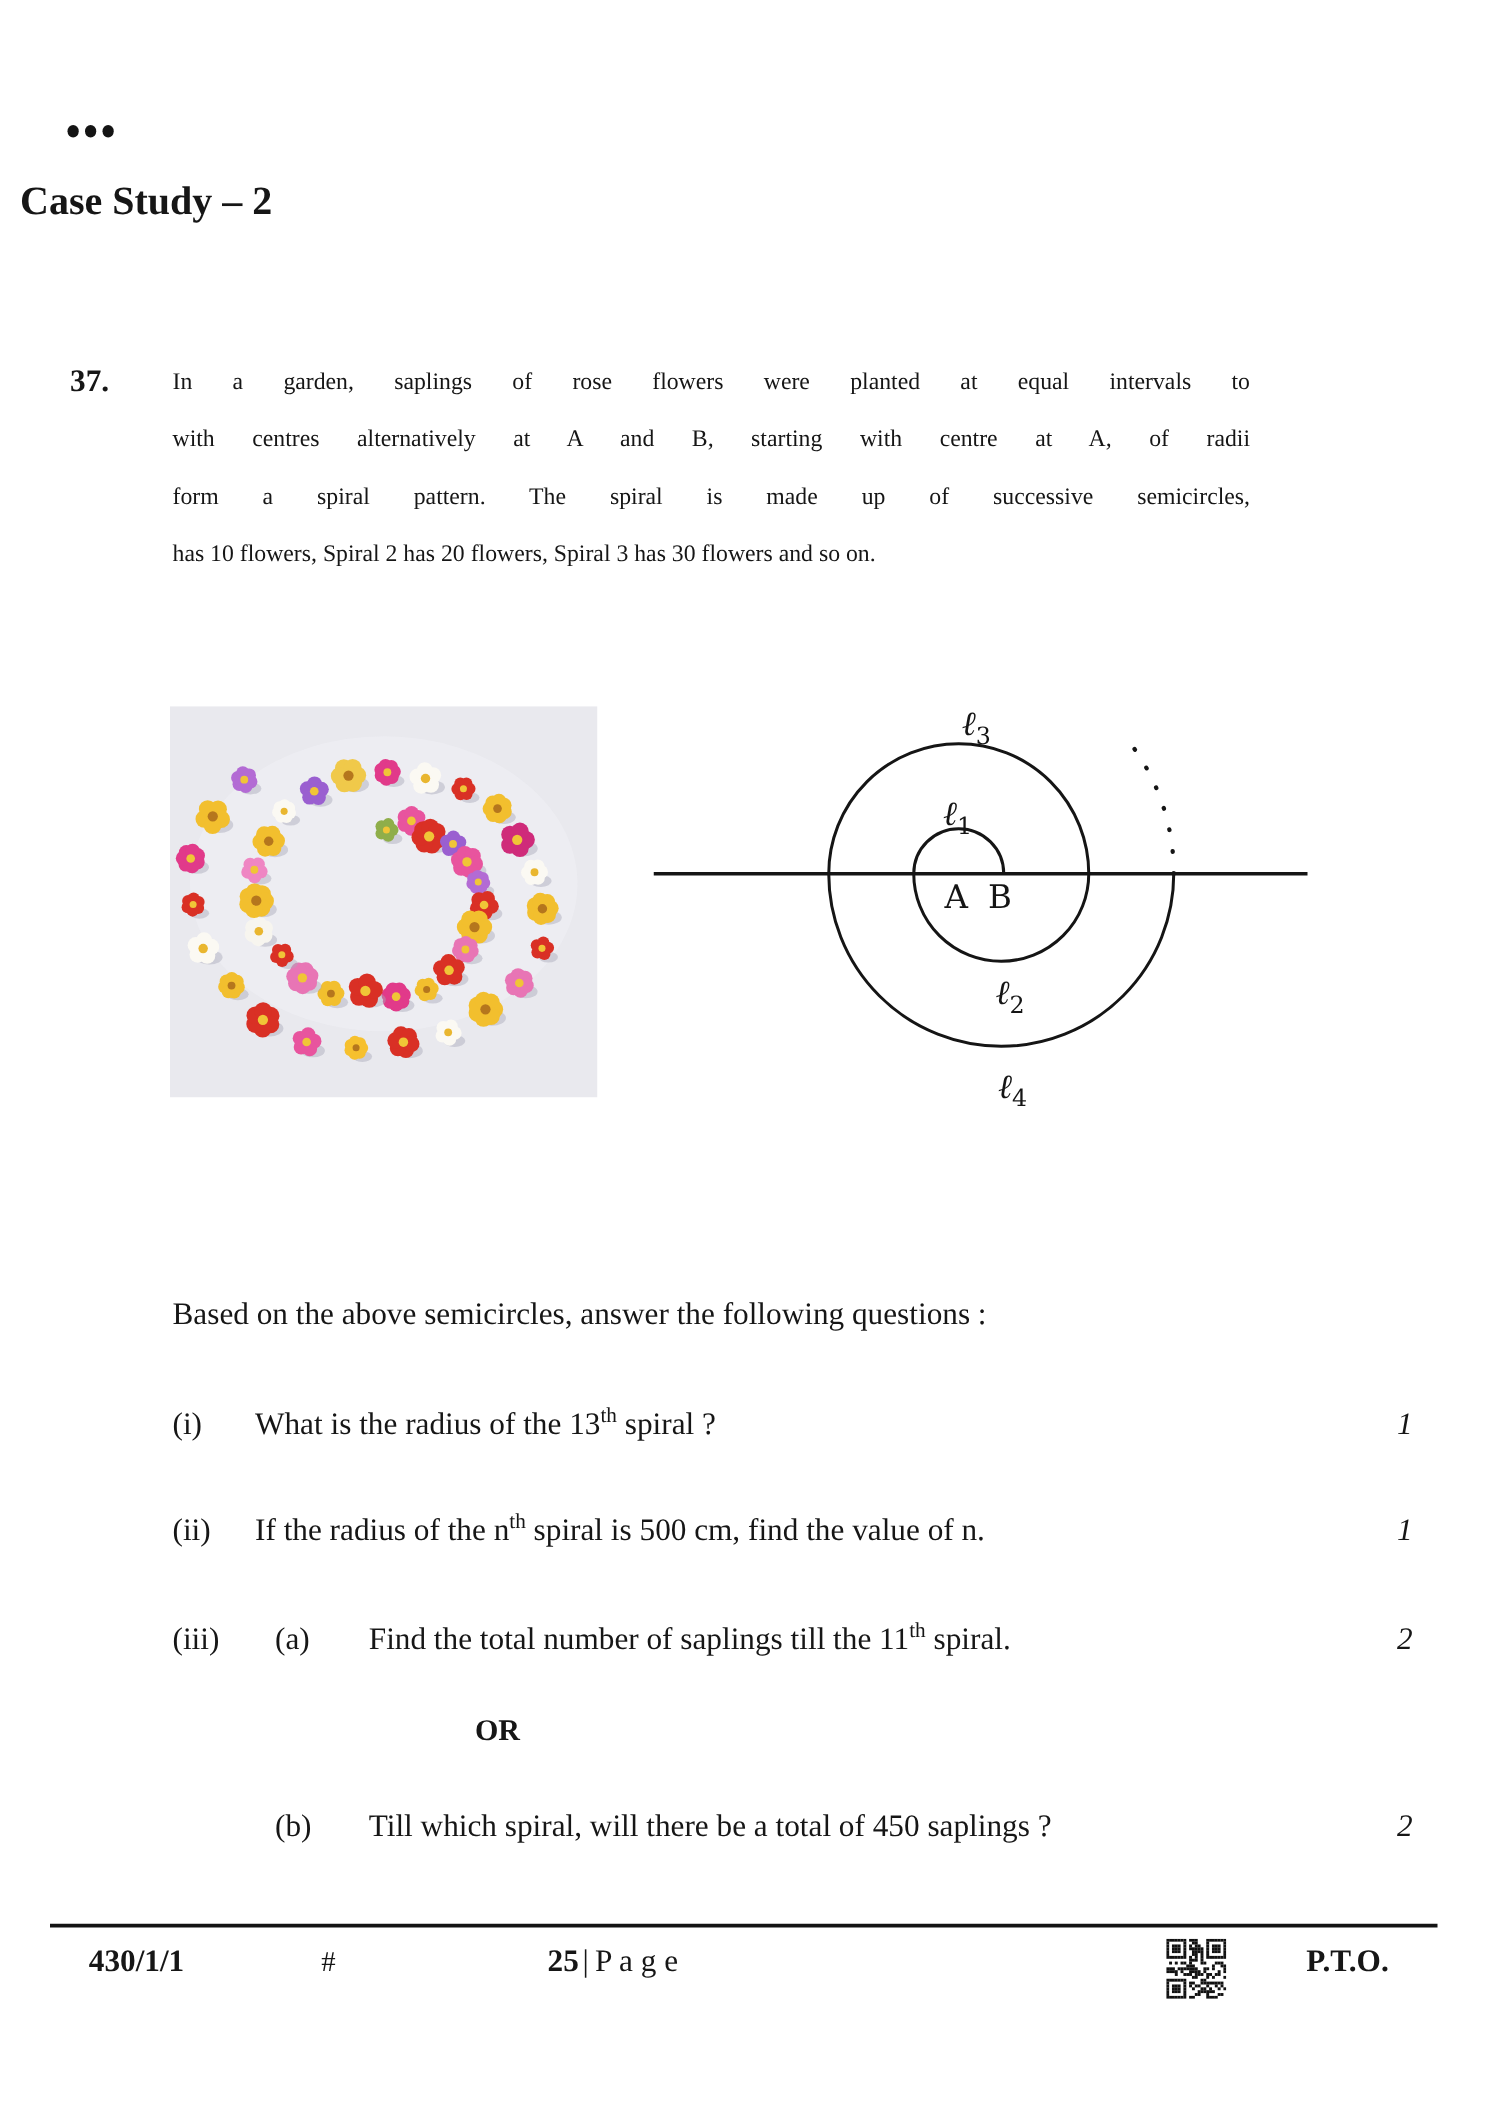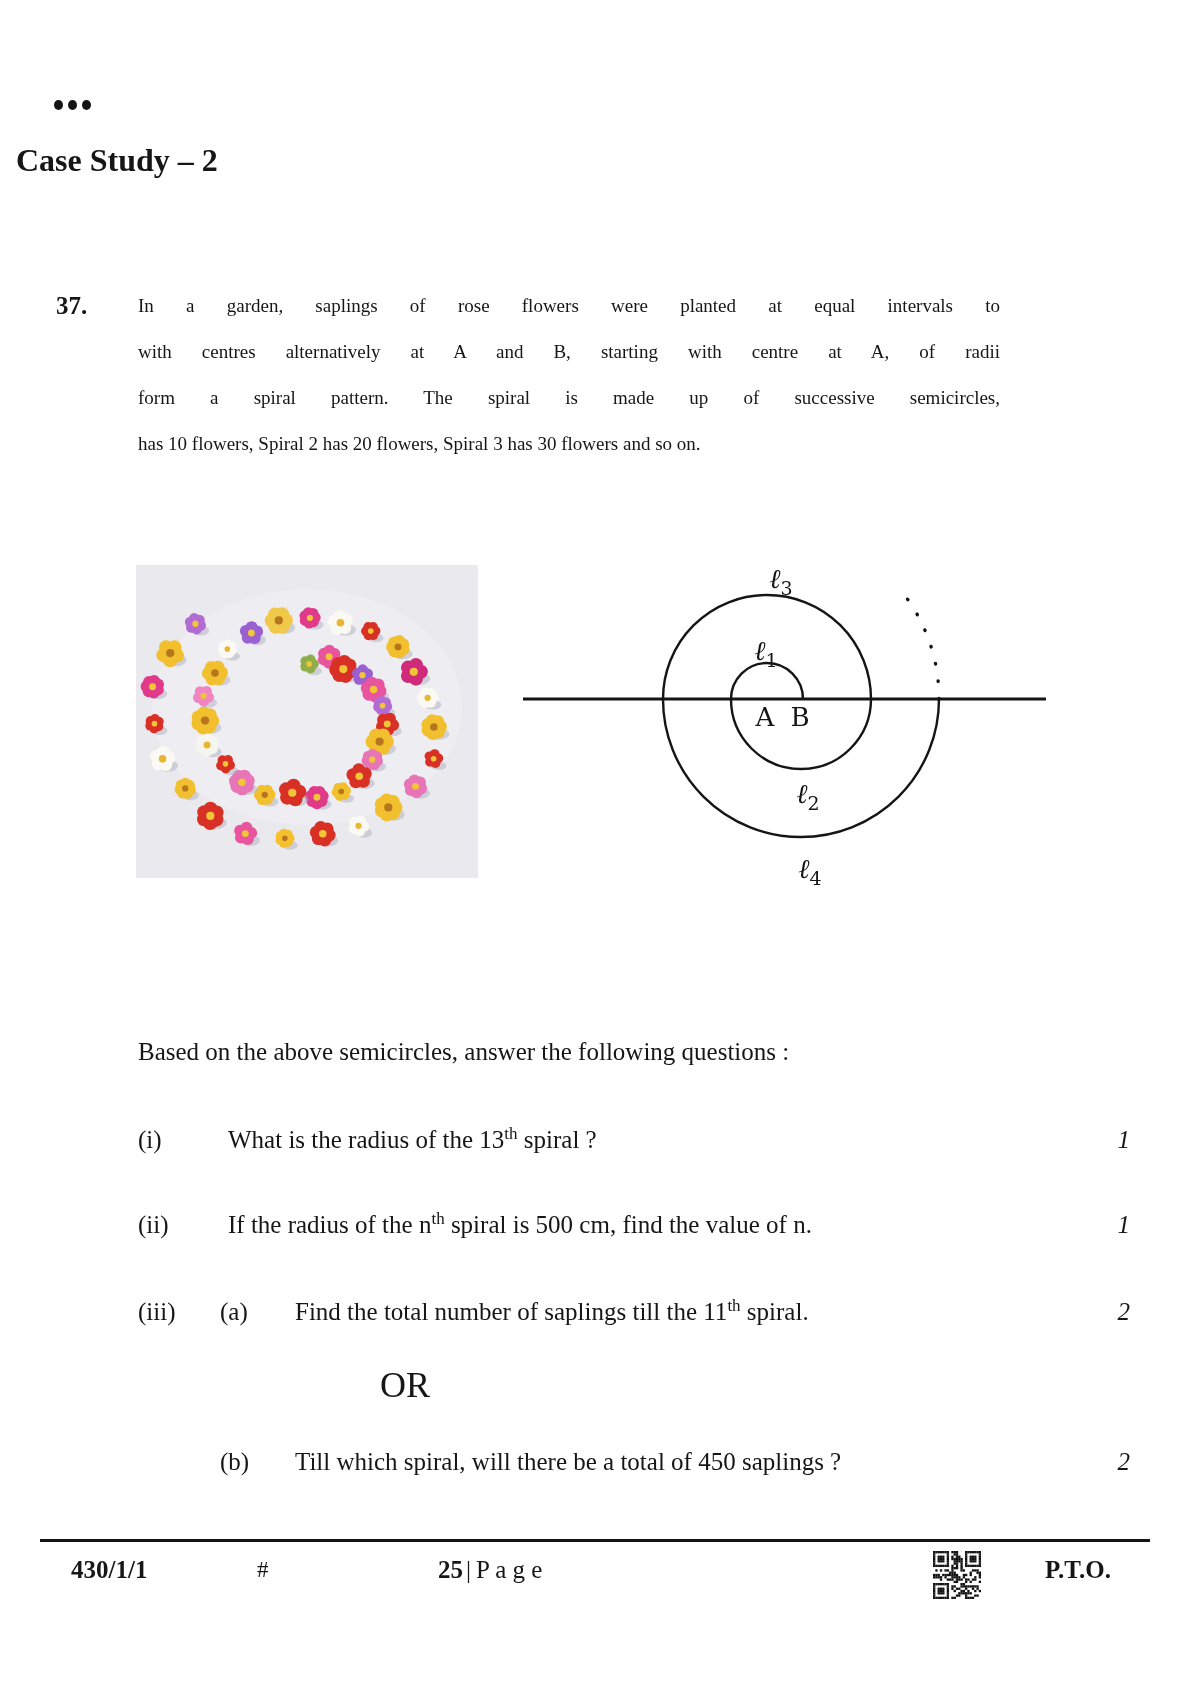--- a/index.html
+++ b/index.html
@@ -24,26 +24,26 @@
   .diagram-wrap{left:510px;top:548px;width:550px;height:345px;}
   .diagram-wrap svg text{font-family:"DejaVu Serif","Liberation Serif",serif;}
   .dlab{font-size:27px;font-style:italic;}
   .dsub{font-size:19px;font-style:normal;}
   .dcap{font-size:26px;}
   
   .instruction{left:138px;top:1029px;font-size:25px;line-height:46px;}
   .qrow{left:0;top:0;width:1190px;height:46px;line-height:46px;font-size:25px;}
   .qrow .qlab{position:absolute;left:138px;}
   .qrow .qpart{position:absolute;left:220px;}
-  .qrow .qtext{position:absolute;left:228px;white-space:nowrap;}
+  .qrow .qtext{position:absolute;left:204px;white-space:nowrap;}
   .qrow .qtext.indent2{left:295px;}
   .qrow sup{font-size:68%;line-height:0;}
   .mark{position:absolute;left:1040px;width:90px;height:46px;line-height:46px;
         font-size:25px;font-style:italic;text-align:right;}
-  .or-row{left:380px;top:1362px;font-size:36px;font-weight:normal;line-height:46px;}
+  .or-row{left:380px;top:1362px;font-size:24px;font-weight:bold;line-height:46px;}
   
   .footer-rule{left:40px;top:1539px;width:1110px;height:3px;background:#141414;}
   .footer-item{top:1547px;height:46px;line-height:46px;font-size:25px;}
   .f-code{left:55px;font-weight:bold;margin-left:16px;}
   .f-hash{left:257px;font-size:23px;}
   .f-page{left:438px;}
   .f-page .pn{font-weight:bold;text-align:center;}
   .f-page .sep{margin:0 5px 0 3px;}
   .f-pto{left:1045px;font-weight:bold;}
   .qr{left:933px;top:1551px;width:48px;height:48px;}

